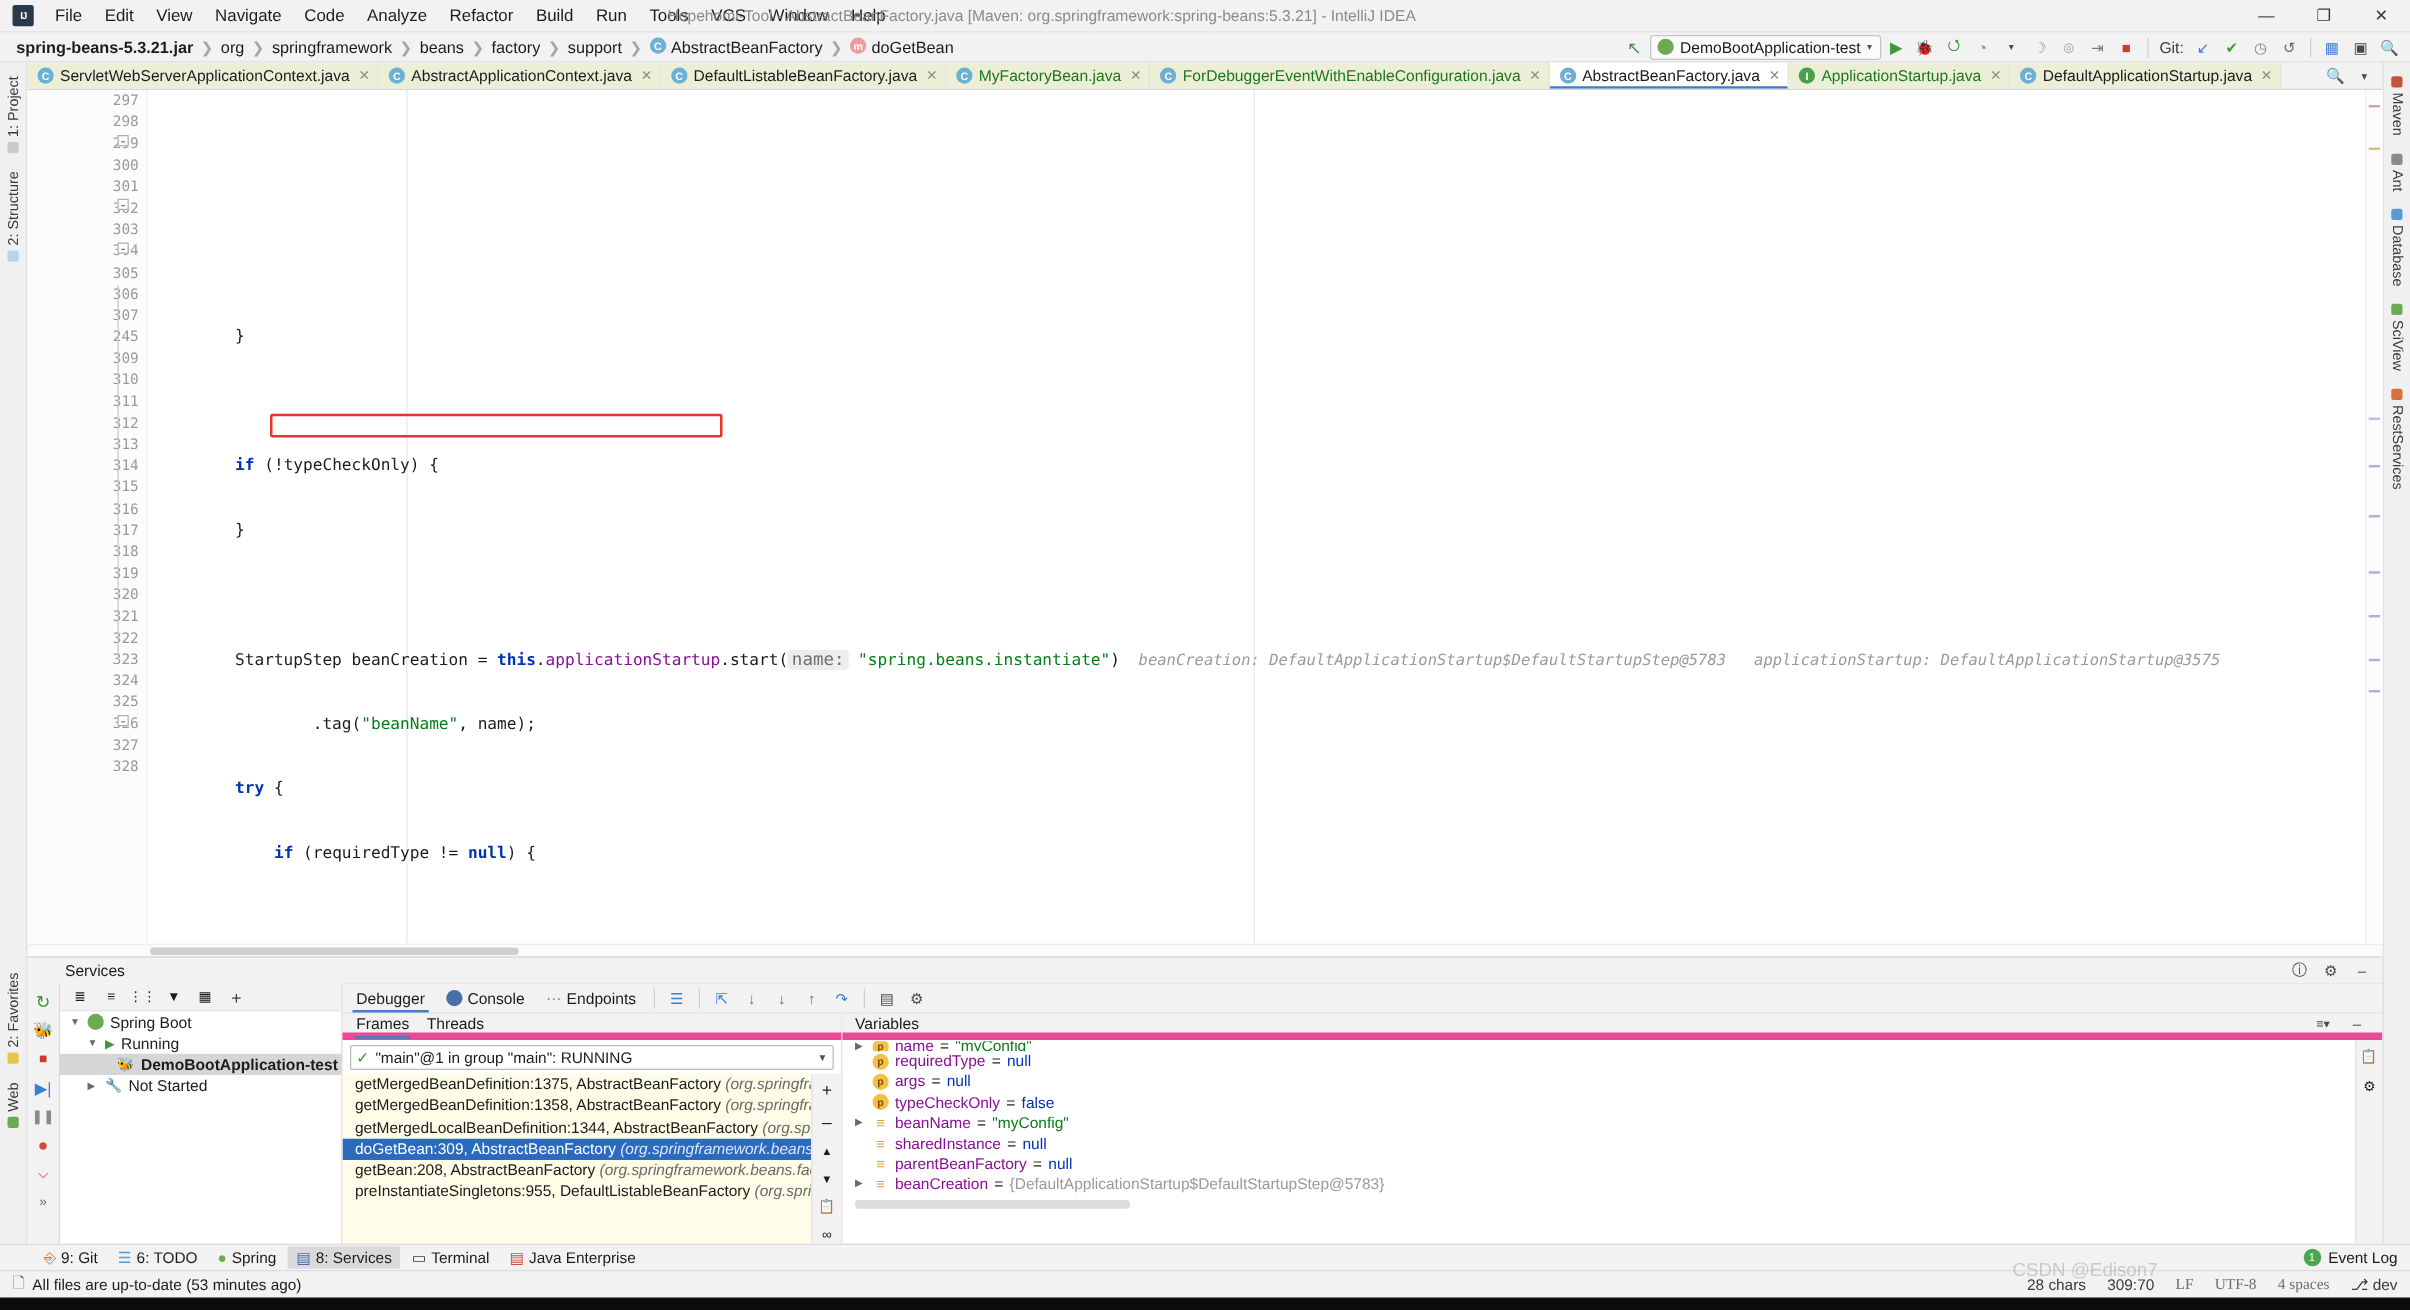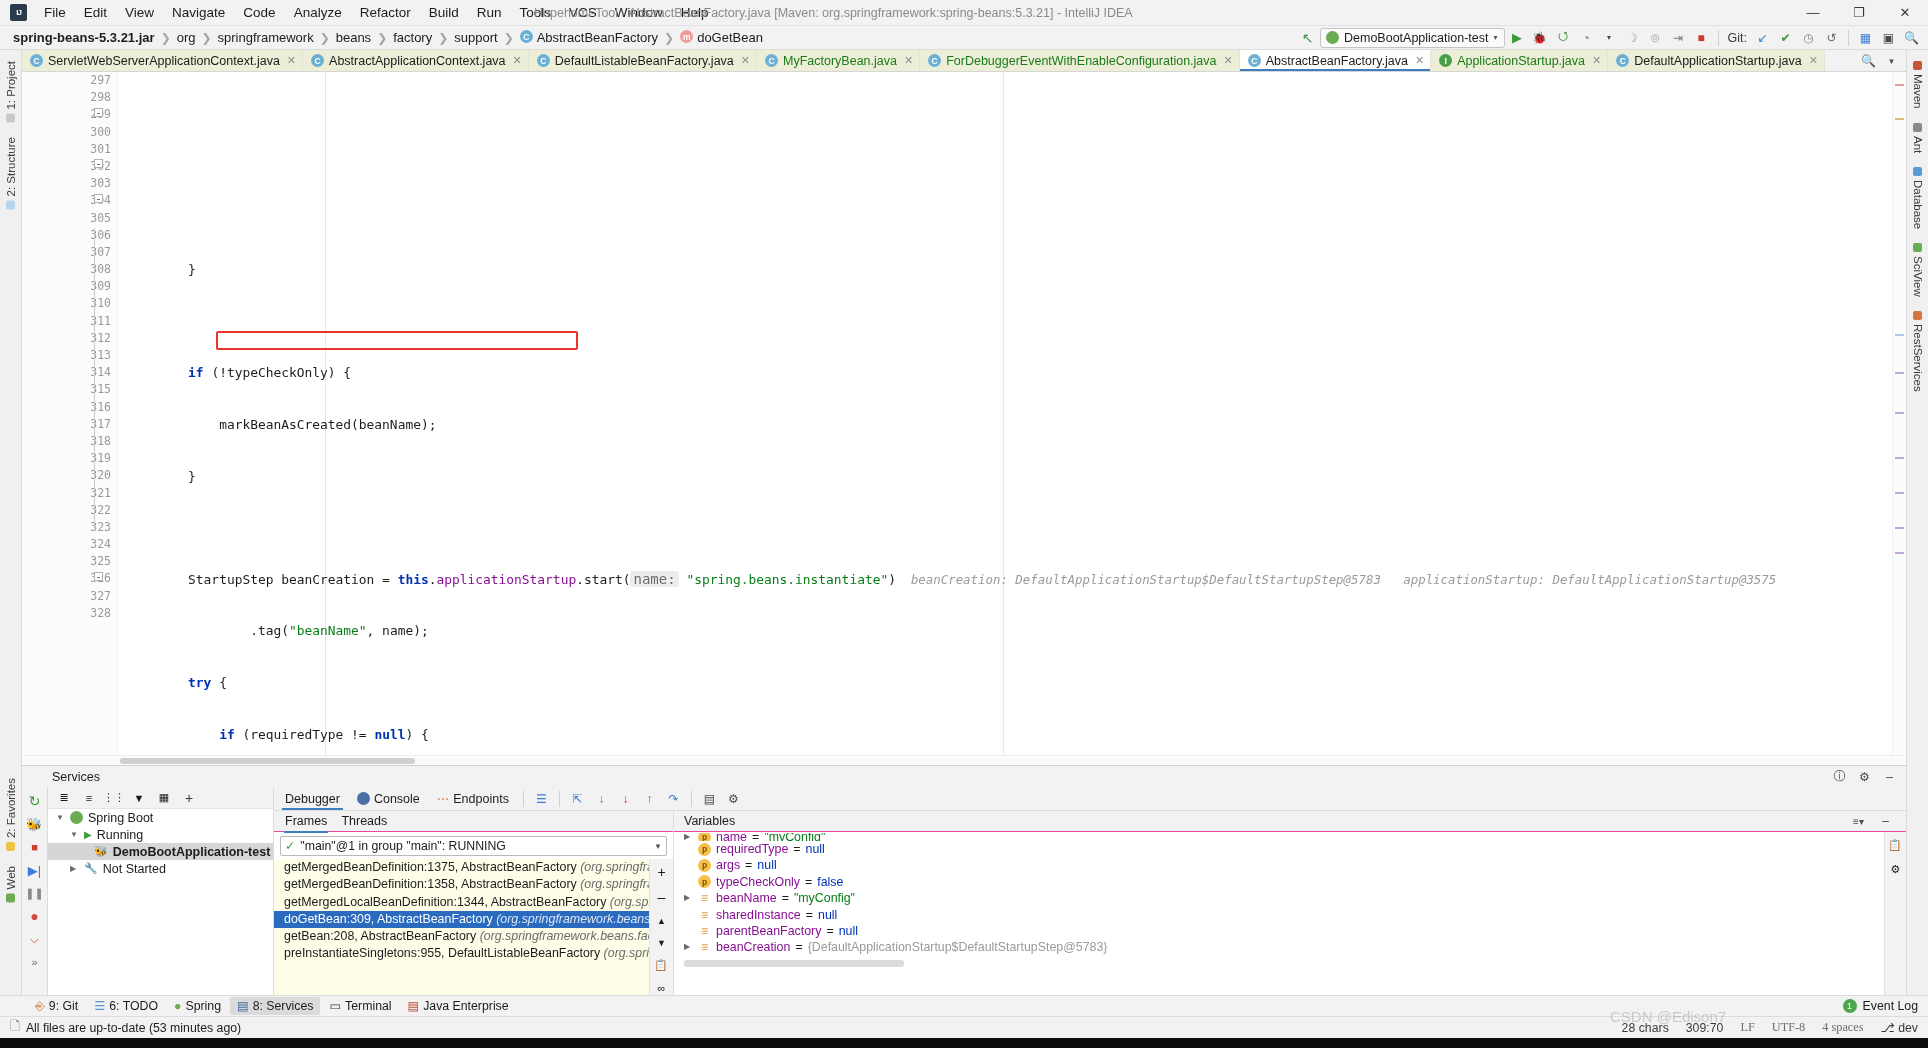--- a/index.html
+++ b/index.html
@@ -92,21 +92,21 @@
   .tree-row { display: flex; align-items: center; gap: 5px; height: 17px; font-size: 12.5px; padding-left: 6px; white-space: nowrap; }
   .tree-row.sel { background: #d6d6d6; font-weight: bold; }
   .tri { width: 9px; font-size: 8px; color: #6a6a6a; flex: none; }
 
   .dbg { flex: 1; display: flex; flex-direction: column; min-width: 0; background: #fca5a5; }
   .dbg-tabs { height: 24px; display: flex; align-items: center; gap: 3px; padding: 0 4px; background: #f2f2f2; border-bottom: 1px solid #dcdcdc; font-size: 12.5px; }
   .dbg-tab { display: flex; align-items: center; gap: 4px; padding: 3px 7px; position: relative; }
   .dbg-tab.active::after { content:""; position:absolute; left:4px; right:4px; bottom:-1px; height:2px; background:#3d7fc0; }
   .dbg-body { flex: 1; display: flex; min-height: 0; }
   .frames-pane { width: 400px; flex: none; display: flex; flex-direction: column; border-right: 1px solid #dcdcdc; background:#fff;}
-  .pane-hdr { height: 21px; display: flex; align-items: center; gap: 12px; padding: 0 10px; font-size: 12.5px; background:#f2f2f2; border-bottom:1px solid #ec4899;}
+  .pane-hdr { height: 21px; display: flex; align-items: center; gap: 12px; padding: 0 10px; font-size: 12.5px; background:#f2f2f2; border-bottom:6px solid #ec4899;}
   .pane-hdr .ptab { position: relative; padding: 2px 1px; }
   .pane-hdr .ptab.active::after { content:""; position:absolute; left:0; right:0; bottom:-3px; height:2px; background:#3d7fc0; }
   .thread-sel { margin: 4px 6px 3px 6px; height: 20px; border: 1px solid #b9b9b9; border-radius: 2px; display: flex; align-items: center; gap: 5px; padding: 0 4px; font-size: 12.3px; background: #fff; }
   .thread-sel .chev { margin-left: auto; font-size: 8px; color: #555; }
   .frames-list { flex: 1; overflow: hidden; background: #fdfde8; }
   .frame { height: 17.3px; font-size: 12.4px; padding-left: 10px; white-space: nowrap; overflow: hidden; line-height: 17.3px; }
   .frame.sel { background: #2a6bc0; color: #fff; }
   .frame i { color: #6a6a6a; font-style: italic; }
   .frame.sel i { color: #dbe6f6; }
   .frames-side { width: 24px; flex: none; background: #f2f2f2; display: flex; flex-direction: column; align-items: center; gap: 9px; padding-top: 5px; border-left: 1px solid #e2e2e2;}
@@ -308,21 +308,21 @@
           <div class="ln">298</div>
           <div class="ln">299</div>
           <div class="ln">300</div>
           <div class="ln">301</div>
           <div class="ln">302</div>
           <div class="ln">303</div>
           <div class="ln">304</div>
           <div class="ln">305</div>
           <div class="ln">306</div>
           <div class="ln">307</div>
-          <div class="ln">308</div>
+          <div class="ln">245</div>
           <div class="ln">309</div>
           <div class="ln">310</div>
           <div class="ln">311</div>
           <div class="ln">312</div>
           <div class="ln">313</div>
           <div class="ln">314</div>
           <div class="ln">315</div>
           <div class="ln">316</div>
           <div class="ln">317</div>
           <div class="ln">318</div>
@@ -346,21 +346,20 @@
 
         <div class="code-area">
           <div class="indentg" style="left:207px"></div>
           <div class="indentg" style="left:885px"></div>
 
           <div class="cl">&nbsp;</div>
           <div class="cl">&nbsp;</div>
           <div class="cl">        }</div>
           <div class="cl">&nbsp;</div>
           <div class="cl">        <span class="k">if</span> (!typeCheckOnly) {</div>
-          <div class="cl">            markBeanAsCreated(beanName);</div>
           <div class="cl">        }</div>
           <div class="cl">&nbsp;</div>
           <div class="cl">        StartupStep beanCreation = <span class="k">this</span>.<span class="f">applicationStartup</span>.start(<span class="phint">name:</span> <span class="s">"spring.beans.instantiate"</span>)<span class="hint">  <span>beanCreation: DefaultApplicationStartup$DefaultStartupStep@5783</span>   <span>applicationStartup: DefaultApplicationStartup@3575</span></span></div>
           <div class="cl">                .tag(<span class="s">"beanName"</span>, name);</div>
           <div class="cl">        <span class="k">try</span> {</div>
           <div class="cl">            <span class="k">if</span> (requiredType != <span class="k">null</span>) {</div>
           
           
           
           

